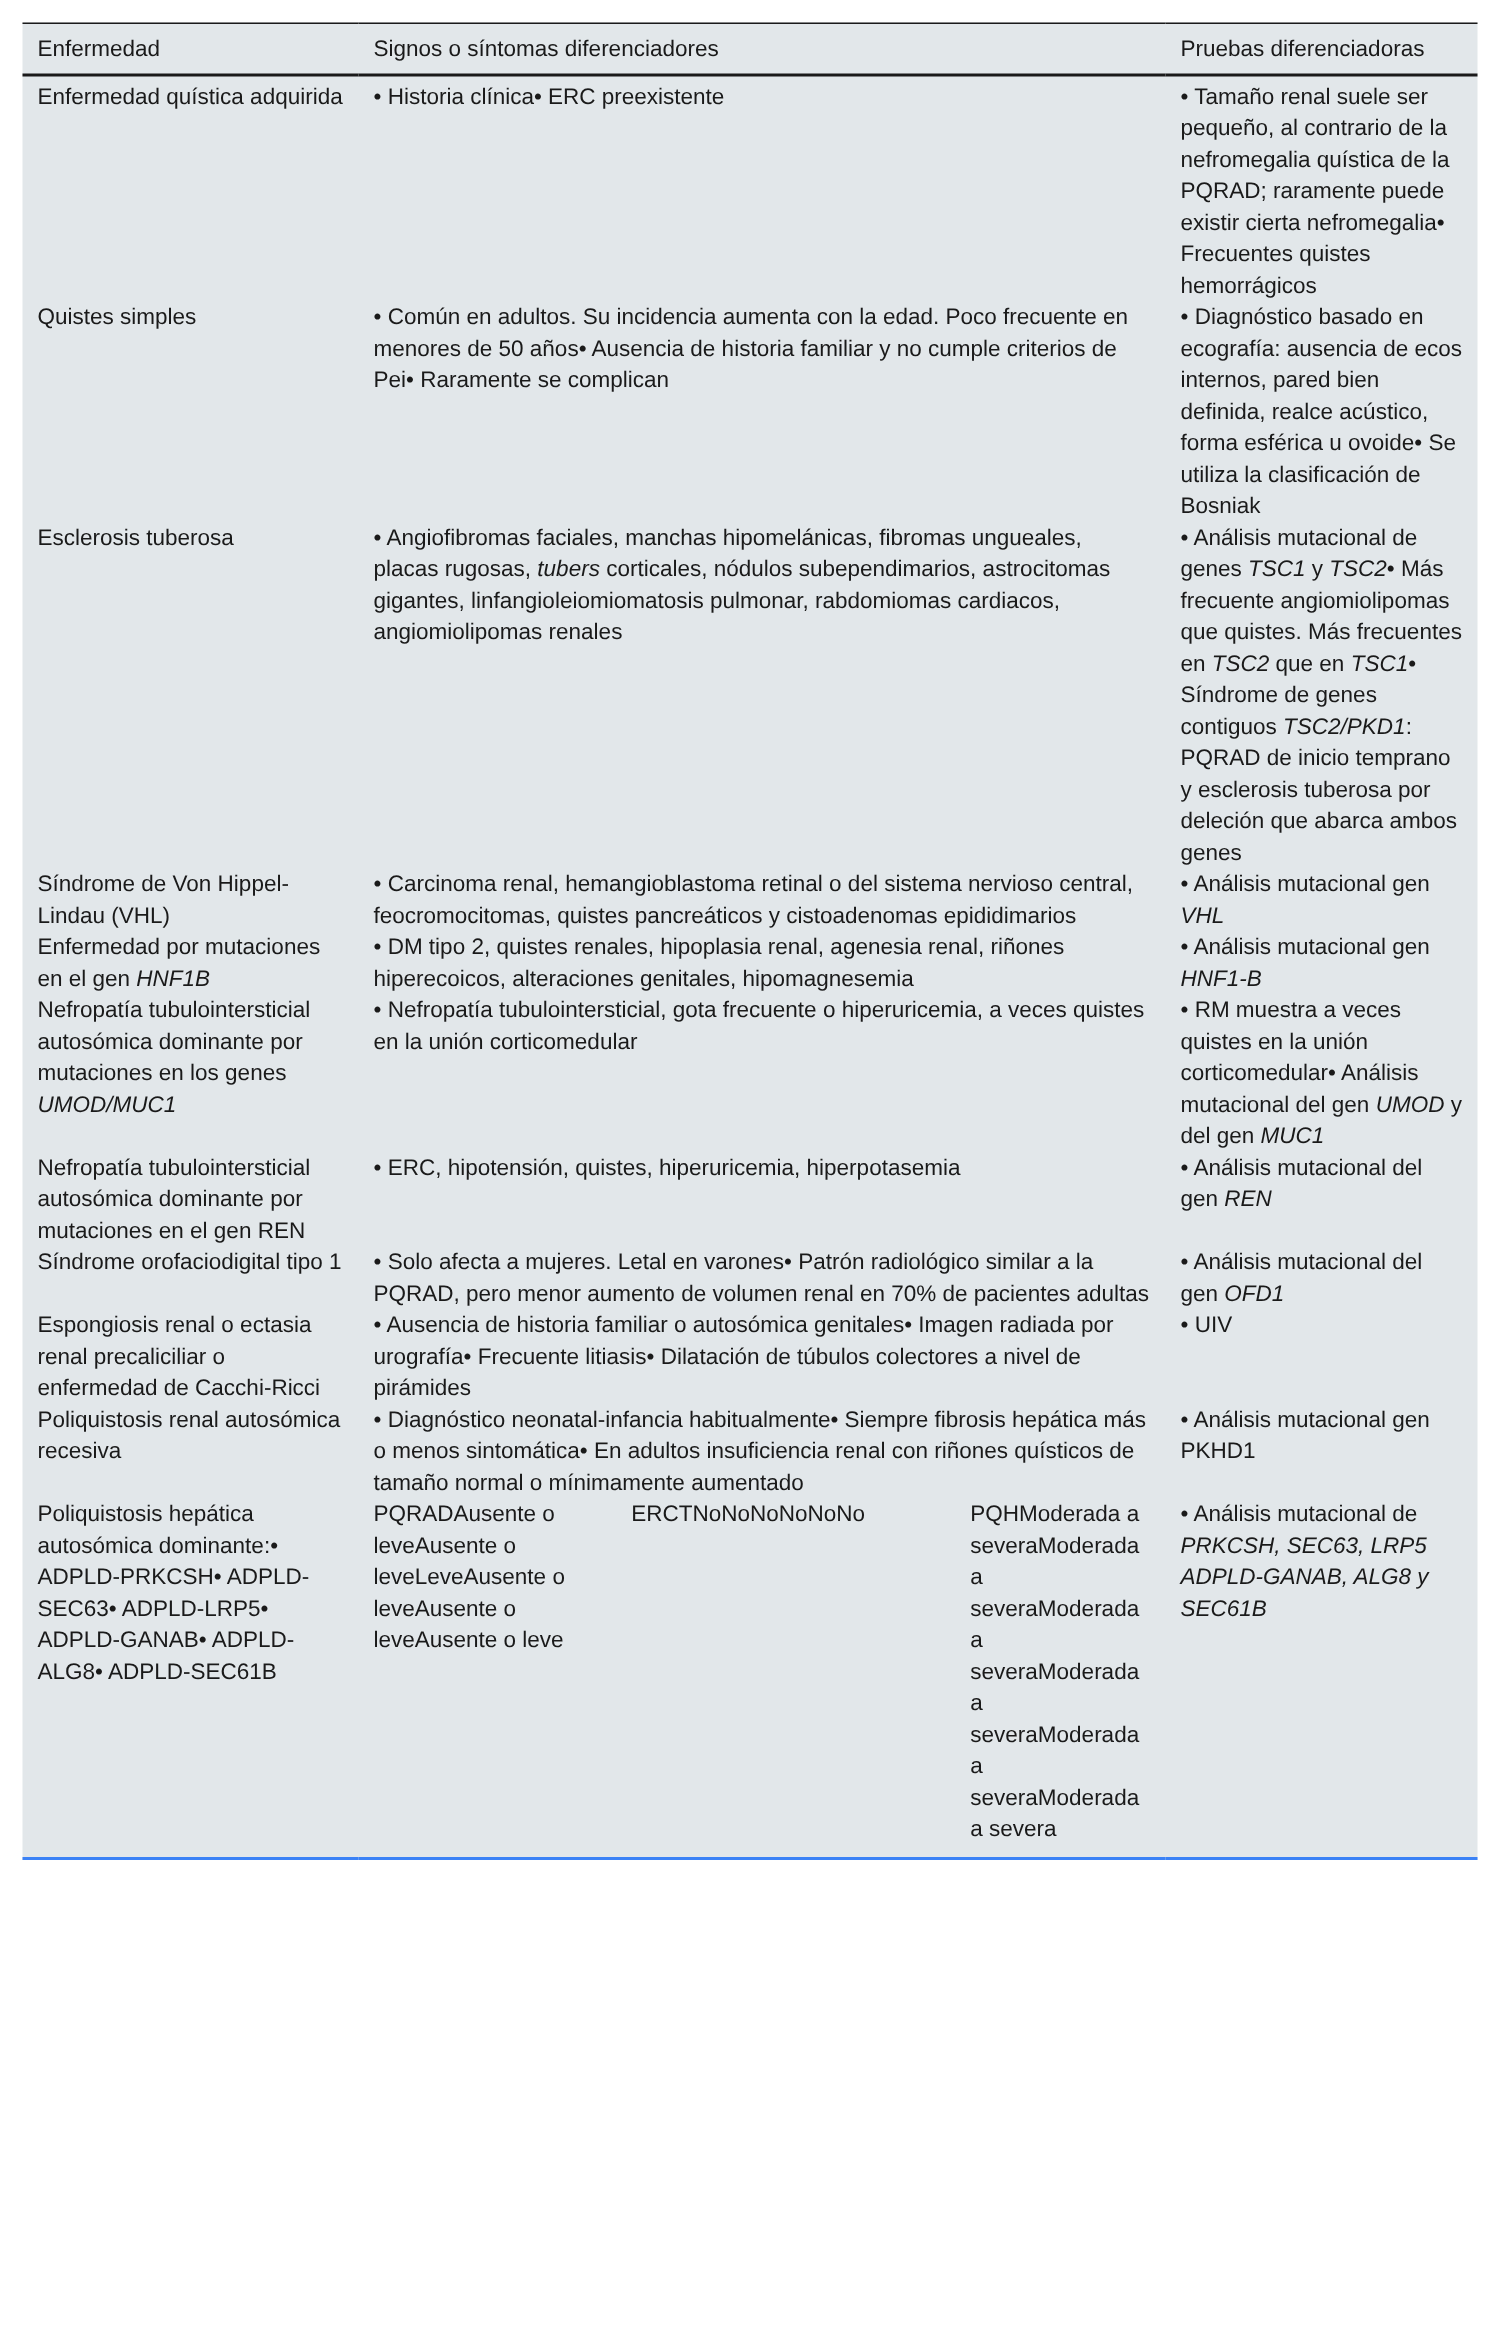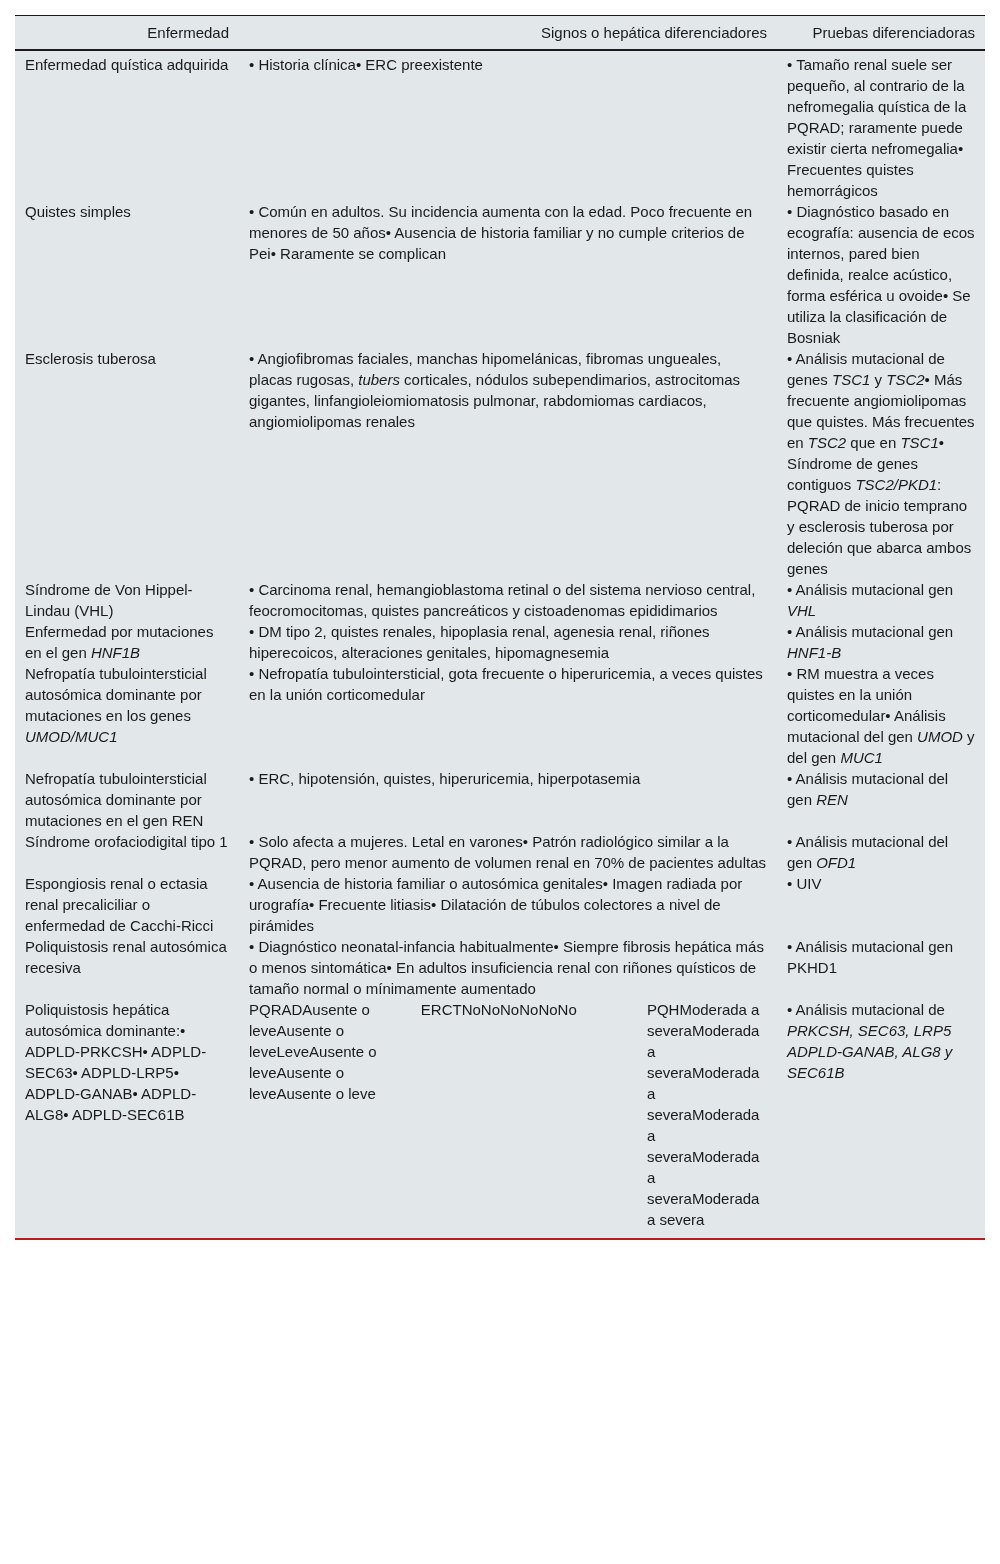--- a/index.html
+++ b/index.html
@@ -1,21 +1,21 @@
 <!DOCTYPE html>
 <html><head>
 <meta charset="utf-8">
 <style>
   html, body { margin: 0; padding: 0; background: #ffffff; }
   body { width: 1000px; height: 1564px; position: relative; font-family: "Liberation Sans", sans-serif; color: #1a1a1a; }
   .tbl-wrap { position: absolute; left: 15px; top: 15px; width: 970px; }
   table { width: 970px; border-collapse: collapse; background: #e2e7ea; font-size: 15px; line-height: 21px; table-layout: fixed; }
   thead tr { border-top: 1px solid #1a1a1a; border-bottom: 2px solid #1a1a1a; }
-  tbody { border-bottom: 2px solid #b91c1c; }
-  th { font-weight: normal; text-align: right; padding: 6px 10px 6px 10px; vertical-align: top; }
+  tbody { border-bottom: 2px solid #3b82f6; }
+  th { font-weight: normal; text-align: left; padding: 6px 10px 6px 10px; vertical-align: top; }
   td { vertical-align: top; padding: 0 10px 0 10px; }
   tbody tr:first-child td { padding-top: 3px; }
   col.c1 { width: 224px; }
   col.c2 { width: 538px; }
   col.c3 { width: 208px; }
   .cell-text { display: block; }
   .cell-text i { font-style: italic; }
   .sub-grid { display: flex; gap: 13px; }
   .sub-grid .sg { padding-right: 4px; }
   .sg-1 { width: 160px; }
@@ -28,21 +28,21 @@
 <div class="tbl-wrap">
   <table>
     <colgroup>
         <col class="c1">
         <col class="c2">
         <col class="c3">
       </colgroup>
     <thead>
       <tr>
         <th>Enfermedad</th>
-        <th>Signos o hepática diferenciadores</th>
+        <th>Signos o síntomas diferenciadores</th>
         <th>Pruebas diferenciadoras</th>
       </tr>
     </thead>
     <tbody id="tbody">
         <tr>
           <td>
             <span class="cell-text">Enfermedad quística adquirida</span>
           </td>
           <td>
             <span class="cell-text">• Historia clínica• ERC preexistente</span>

